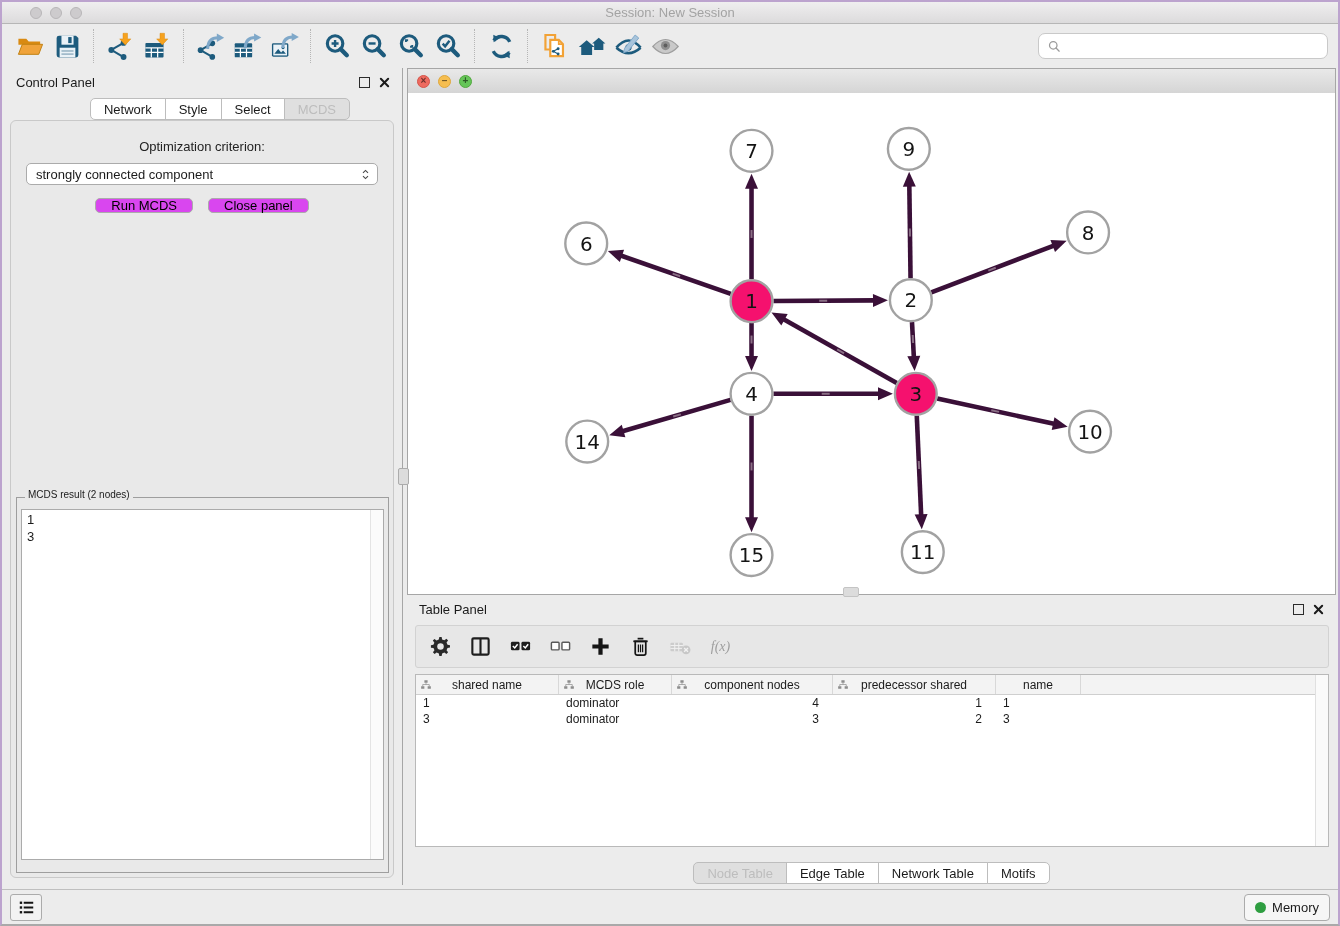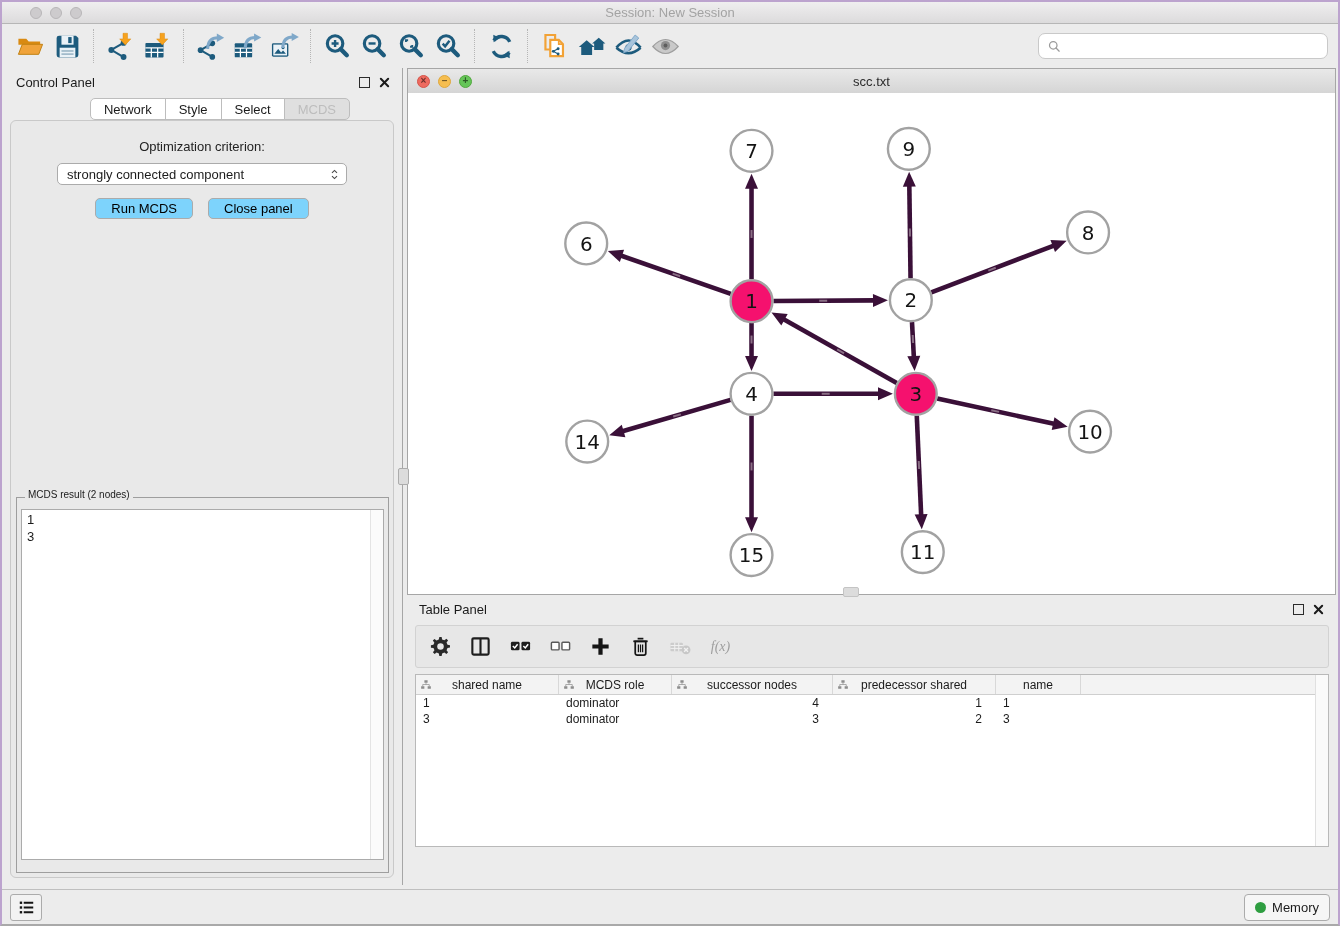--- a/index.html
+++ b/index.html
@@ -32,25 +32,25 @@
   .tabs{position:absolute;left:0;right:0;display:flex;justify-content:center;z-index:2;}
   .cp .tabs{top:30px;padding-left:36px;}
   .tab{height:20px;padding:0 13px;font-size:13px;background:#fff;border:1px solid #BDBDBD;margin-left:-1px;
        display:flex;align-items:center;white-space:nowrap;}
   .tab:first-child{border-radius:5px 0 0 5px;margin-left:0;}
   .tab:last-child{border-radius:0 5px 5px 0;}
   .tab.active{background:#DFDFDF;color:#BDBDBD;}
   .cp-body{position:absolute;left:8px;right:8px;top:52px;bottom:7px;background:#E9E9E9;
            border:1px solid #C9C9C9;border-radius:6px;}
   .opt-label{margin-top:18px;text-align:center;font-size:13px;color:#222;}
-  .select{margin:9px auto 0;width:290px;height:22px;background:#fff;border:1px solid #ABABAB;border-radius:5px;
+  .select{margin:9px auto 0;width:352px;height:22px;background:#fff;border:1px solid #ABABAB;border-radius:5px;
           display:flex;align-items:center;padding:0 4px 0 9px;box-sizing:border-box;font-size:13px;}
   .select svg{width:15px;height:15px;margin-left:auto;}
   .btn-row{display:flex;justify-content:center;gap:15px;margin-top:13px;}
-  .btn{height:21px;padding:0 15px;font-size:13px;background:#7dd3fc;border:1px solid #ABABAB;border-radius:5px;
+  .btn{height:15px;padding:0 15px;font-size:13px;background:#d946ef;border:1px solid #ABABAB;border-radius:5px;
        display:flex;align-items:center;}
   .result{position:absolute;left:5px;right:4px;top:376px;bottom:4px;border:1px solid #9E9E9E;}
   .legend{position:absolute;top:-9px;left:8px;background:#E9E9E9;padding:0 3px;font-size:10px;}
   .result-inner{position:absolute;top:11px;left:4px;right:4px;bottom:12px;background:#fff;border:1px solid #ABABAB;
                 font-size:13px;line-height:17px;padding:1px 5px;white-space:pre;overflow:hidden;}
   .vtrack{position:absolute;top:1px;bottom:1px;right:1px;width:12px;background:#FBFBFB;border-left:1px solid #E4E4E4;}
   
   .right{position:absolute;left:401px;right:0;top:0;bottom:0;}
   .netwin{position:absolute;left:4px;right:2px;top:0;height:527px;border:1px solid #A6A6A6;background:#fff;box-sizing:border-box;}
   .net-titlebar{position:relative;height:24px;background:linear-gradient(#E9E9E9,#D5D5D5);border-bottom:1px solid #AFAFAF;
@@ -415,21 +415,20 @@
 
     <div class="right">
 
       <div class="netwin">
         <div class="net-titlebar">
           <div class="lights">
             <span class="light red">×</span>
             <span class="light yellow">–</span>
             <span class="light green">+</span>
           </div>
-          <div class="net-title">scc.txt</div>
         </div>
         <div class="canvas">
           <svg id="graph" viewBox="0 0 931 501" preserveAspectRatio="xMidYMid meet">
               <line x1="345" y1="186" x2="345" y2="93" stroke="#3A1038" stroke-width="4.6"></line>
               <polygon points="345,80 351.5,95 338.5,95" fill="#3A1038"></polygon>
               <line x1="345" y1="144.5" x2="345" y2="136.5" stroke="#8A6F85" stroke-width="2"></line>
               <line x1="324.23121807335133" y1="200.7434376400866" x2="212.9852795163342" y2="161.87437477076736" stroke="#3A1038" stroke-width="4.6"></line>
               <polygon points="200.71281746876906,157.5864061035458 217.01733493418575,156.39783123424965 212.7293662669642,168.67029328181476" fill="#3A1038"></polygon>
               <line x1="273.3284265054447" y1="182.95812492358908" x2="265.7761421684816" y2="180.3193749745297" stroke="#8A6F85" stroke-width="2"></line>
               <line x1="366.9995703250881" y1="207.8625026854682" x2="469.00070310440134" y2="207.2249956055975" stroke="#3A1038" stroke-width="4.6"></line>
@@ -556,21 +555,21 @@
               <div class="th" style="width: 113px;">
                 <svg viewBox="0 0 24 24">
                   <use href="#sym-tree"></use>
                 </svg>
                 <span>MCDS role</span>
               </div>
               <div class="th" style="width: 161px;">
                 <svg viewBox="0 0 24 24">
                   <use href="#sym-tree"></use>
                 </svg>
-                <span>successor nodes</span>
+                <span>component nodes</span>
               </div>
               <div class="th" style="width: 163px;">
                 <svg viewBox="0 0 24 24">
                   <use href="#sym-tree"></use>
                 </svg>
                 <span>predecessor shared</span>
               </div>
               <div class="th" style="width: 85px;">
                 <span>name</span>
               </div>
@@ -587,20 +586,26 @@
               <div class="trow">
                 <div class="td" style="width: 143px; text-align: left; padding: 0px 0px 0px 7px;">3</div>
                 <div class="td" style="width: 113px; text-align: left; padding: 0px 0px 0px 7px;">dominator</div>
                 <div class="td" style="width: 161px; text-align: right; padding: 0px 14px 0px 0px;">3</div>
                 <div class="td" style="width: 163px; text-align: right; padding: 0px 14px 0px 0px;">2</div>
                 <div class="td" style="width: 85px; text-align: left; padding: 0px 0px 0px 7px;">3</div>
               </div>
             </div>
           <div class="tvtrack"></div>
         </div>
+        <div class="tabs" id="tp-tabs">
+            <span class="tab active">Node Table</span>
+            <span class="tab">Edge Table</span>
+            <span class="tab">Network Table</span>
+            <span class="tab">Motifs</span>
+          </div>
       </div>
 
     </div>
   </div>
 
   <div class="statusbar">
     <span class="sq-btn">
       <svg viewBox="0 0 24 24">
           <use href="#sym-list"></use>
         </svg>

